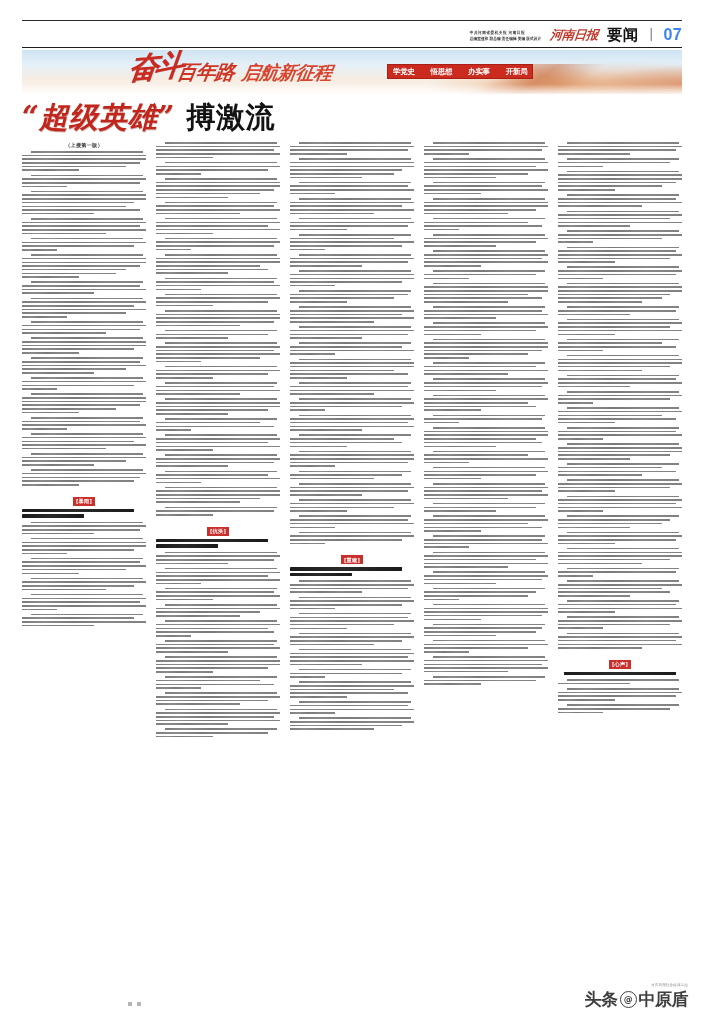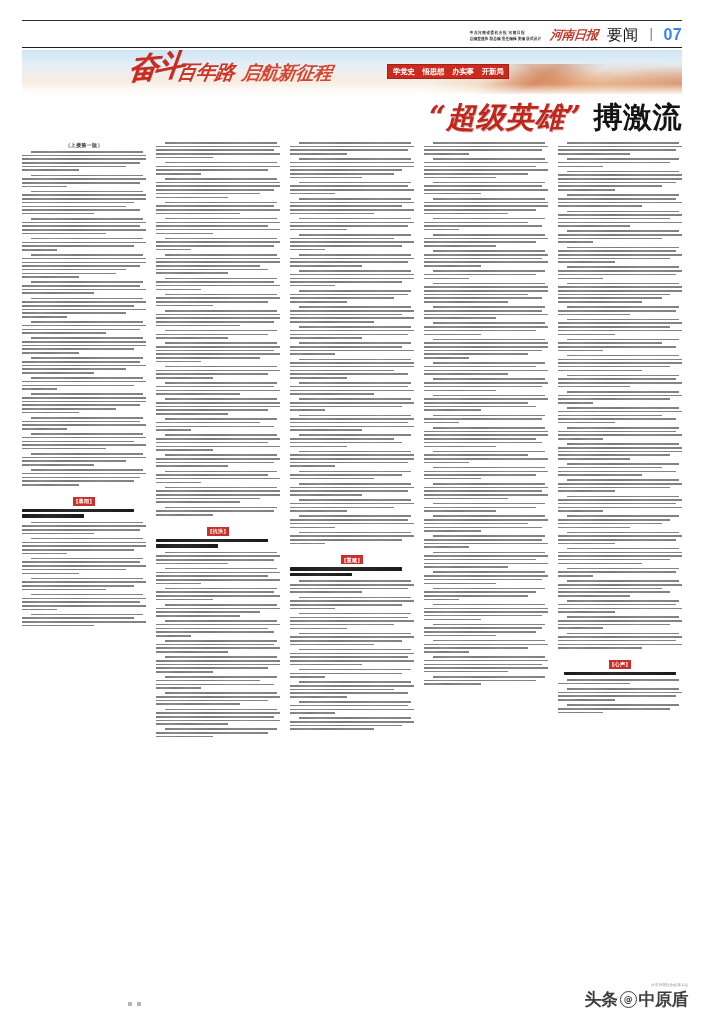--- a/index.html
+++ b/index.html
@@ -29,21 +29,21 @@
   }
   .mast-meta-row.r1{letter-spacing:.55px;}
   .paper-logo{
     font-size:12.5px;line-height:13px;color:#c0392b;
     font-weight:bold;font-style:italic;letter-spacing:-.6px;
     padding-bottom:3px;white-space:nowrap;
     font-family:"DejaVu Serif",serif;
     transform:skewX(-6deg);
   }
   .mast-section{
-    font-size:15.5px;line-height:16px;font-weight:normal;color:#121212;
+    font-size:15.5px;line-height:16px;font-weight:bold;color:#121212;
     padding-bottom:1px;white-space:nowrap;letter-spacing:.4px;
   }
   .mast-divider{
     font-size:14px;color:#333;padding:0 2px 2px 2px;font-weight:300;
   }
   .mast-page{
     font-size:16px;line-height:16px;font-weight:bold;color:#3b82f6;
     padding-bottom:1px;letter-spacing:.3px;
     font-family:"Liberation Sans",sans-serif;
   }
@@ -87,33 +87,33 @@
     font-family:"DejaVu Serif",serif;
   }
   .ban-qi{
     font-size:18.5px;line-height:19px;font-weight:bold;font-style:italic;
     color:#d8452f;letter-spacing:-.5px;margin-left:6px;
     transform:skewX(-9deg);
     font-family:"DejaVu Serif",serif;
   }
   .ban-badge{
     position:absolute;left:365px;top:14px;
-    background:#cb2a1e;padding:2.5px 5px;display:flex;gap:8px;align-items:flex-start;
+    background:#cb2a1e;padding:2.5px 5px;display:flex;gap:16px;align-items:flex-start;
     border:.6px solid #a81f15;
   }
   .ban-badge span{
     color:#fff;font-size:7.5px;line-height:8px;font-weight:bold;
     letter-spacing:-.3px;white-space:nowrap;
     font-family:"DejaVu Sans",sans-serif;
   }
 
   
   .headline{
     position:absolute;left:22px;top:99px;width:660px;height:36px;
-    display:flex;align-items:center;justify-content:flex-end;
+    display:flex;align-items:center;justify-content:flex-start;
   }
   .hl-red{
     font-size:29px;line-height:32px;font-weight:bold;font-style:italic;
     color:#c0261b;letter-spacing:.5px;
     font-family:"DejaVu Serif",serif;
     text-shadow:.6px .6px 0 rgba(130,18,12,.35);
   }
   .hl-black{
     font-size:29px;line-height:32px;font-weight:bold;
     color:#131313;letter-spacing:.5px;margin-left:12px;

